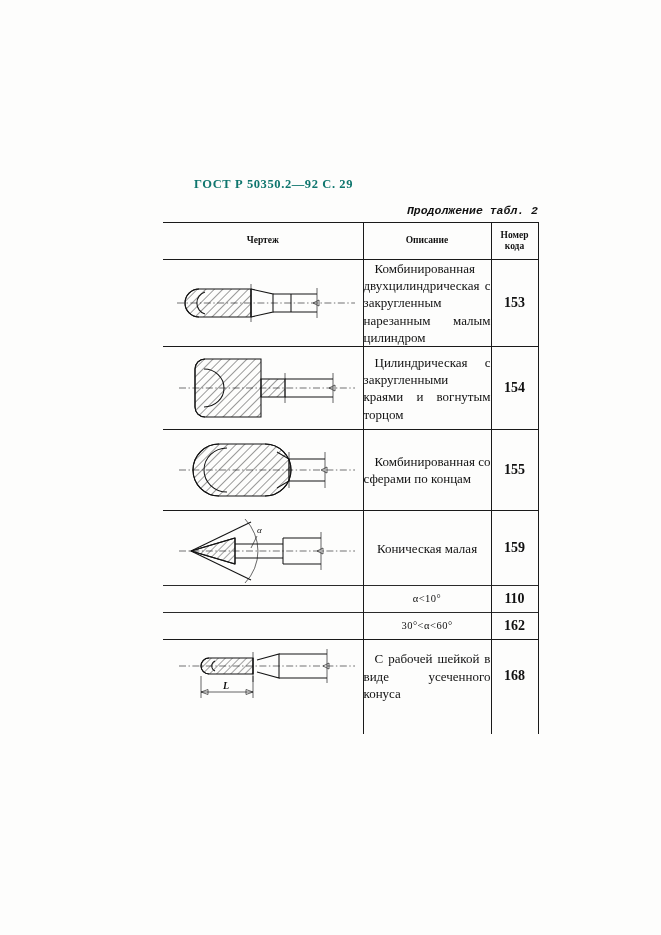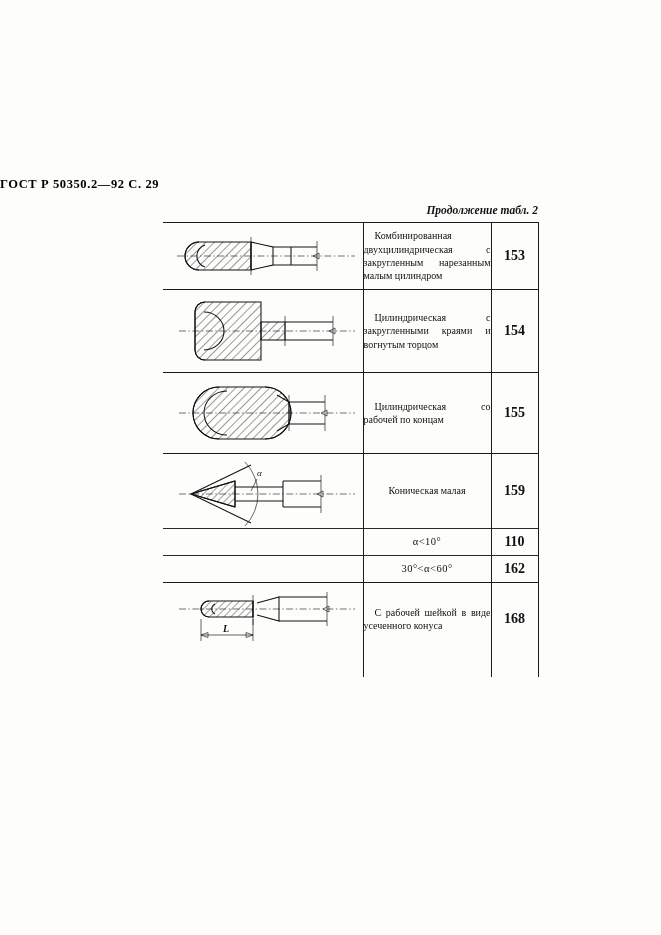--- a/index.html
+++ b/index.html
@@ -14,34 +14,34 @@
     width: 661px; height: 935px;
     background: #fdfdfc;
     overflow: hidden;
   }
 
   
   .gost-header {
     position: absolute;
     left: 0; top: 177px;
     width: 547px;
-    text-align: left;
+    text-align: center;
     font-family: "Liberation Serif", serif;
     font-weight: bold;
     font-size: 12.5px;
     letter-spacing: 0.6px;
-    color: #000000;
+    color: #0f766e;
     white-space: pre;
   }
   .cont-label {
     position: absolute;
     left: 0; top: 204px;
     width: 538px;
     text-align: right;
-    font-family: Liberation Serif, serif;
+    font-family: Liberation Mono, monospace;
     font-style: italic;
     font-weight: bold;
     font-size: 11.5px;
     color: #111;
   }
 
   
   .tbl {
     position: absolute;
     left: 163px; top: 222px;
@@ -63,21 +63,21 @@
   .thead td {
     text-align: center;
     font-size: 9.5px;
     font-weight: bold;
     color: #111;
     padding: 7px 2px 7px 2px;
     line-height: 1.15;
   }
 
   .desc-cell {
-    font-size: 10px;
+    font-size: 13px;
     line-height: 1.33;
     color: #111;
     text-align: justify;
     text-align-last: left;
     padding: 5px 9px 5px 11px;
     font-family: "Liberation Serif", serif;
   }
   .desc-cell.indent { text-indent: 11px; }
   .desc-cell.formula {
     text-align: center;
@@ -130,20 +130,28 @@
   </svg>
 
   <table class="tbl">
     <colgroup>
       <col class="col-draw">
         <col class="col-desc">
         <col class="col-code">
     </colgroup>
 
     <tbody>
+        <tr class="thead hline">
+      <td>Чертеж</td>
+      <td class="vline-l">Описание</td>
+      <td class="vline-l vline-r">
+        <span>Номер</span><br>
+        <span>кода</span>
+      </td>
+    </tr>
 
     <tr class="hline">
       <td class="draw-cell">
         <svg width="196" height="66" viewBox="0 0 196 66">
           <line class="ln-dash" x1="12" y1="33" x2="190" y2="33"></line>
           <path class="hatch-fill" d="M34 19 h52 v28 h-52 a14 14 0 0 1 0 -28 z"></path>
           <path class="ln" d="M34 19 a14 14 0 0 0 0 28"></path>
           <path class="ln" d="M40 22 a11.5 11.5 0 0 0 0 22"></path>
           <path class="ln" d="M86 19 l22 5 v18 l-22 5"></path>
           <line class="ln" x1="86" y1="19" x2="86" y2="47"></line>
@@ -187,21 +195,21 @@
           <path class="ln" d="M62 18 a23 22 0 0 0 0 44"></path>
           <path class="ln" d="M100 14 a26 26 0 0 1 0 52"></path>
           <path class="ln" d="M112 22 l12 7 v22 l-12 7"></path>
           <line class="ln" x1="124" y1="29" x2="160" y2="29"></line>
           <line class="ln" x1="124" y1="51" x2="160" y2="51"></line>
           <line class="ln-thin" x1="124" y1="22" x2="124" y2="58"></line>
           <line class="ln-thin" x1="160" y1="22" x2="160" y2="58"></line>
           <path class="ln-thin" d="M156 40 l6 -3 v6 z" fill="#141414"></path>
         </svg>
       </td>
-      <td class="vline-l desc-cell indent">Цилиндрическая со рабочей по концам</td>
+      <td class="vline-l desc-cell indent">Комбинированная со сферами по концам</td>
       <td class="vline-l vline-r code-cell">155</td>
     </tr>
 
     <tr class="hline">
       <td class="draw-cell">
         <svg width="196" height="74" viewBox="0 0 196 74">
           <line class="ln-dash" x1="14" y1="40" x2="190" y2="40"></line>
           <path class="hatch-fill2" d="M26 40 L70 27 v26 z"></path>
           <path class="ln" d="M26 40 L70 27"></path>
           <path class="ln" d="M26 40 L70 53"></path>

